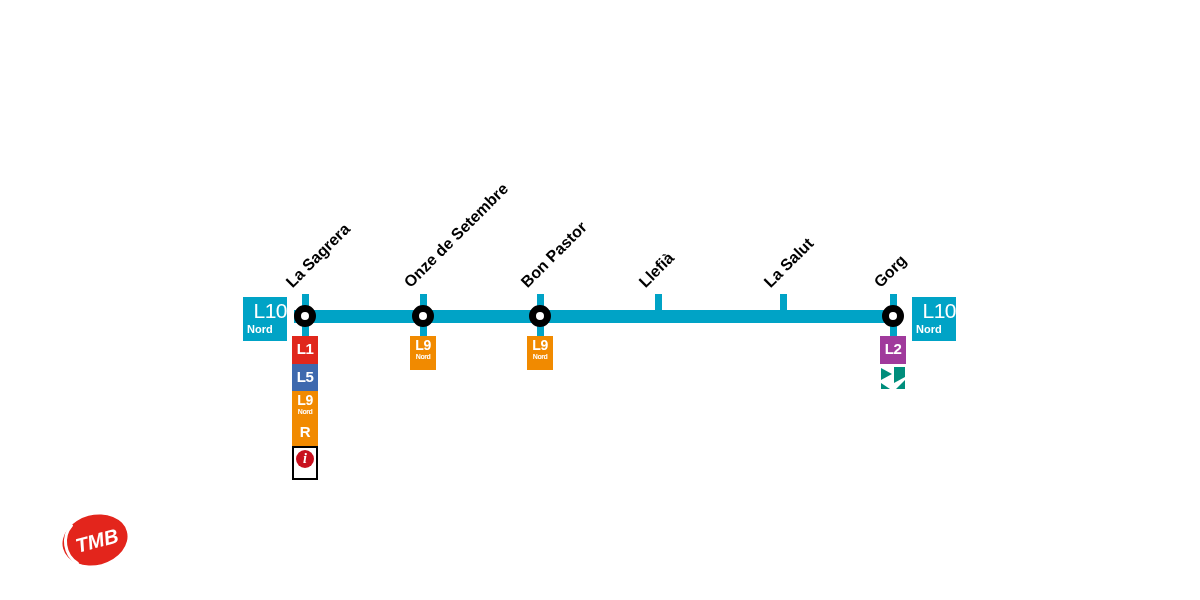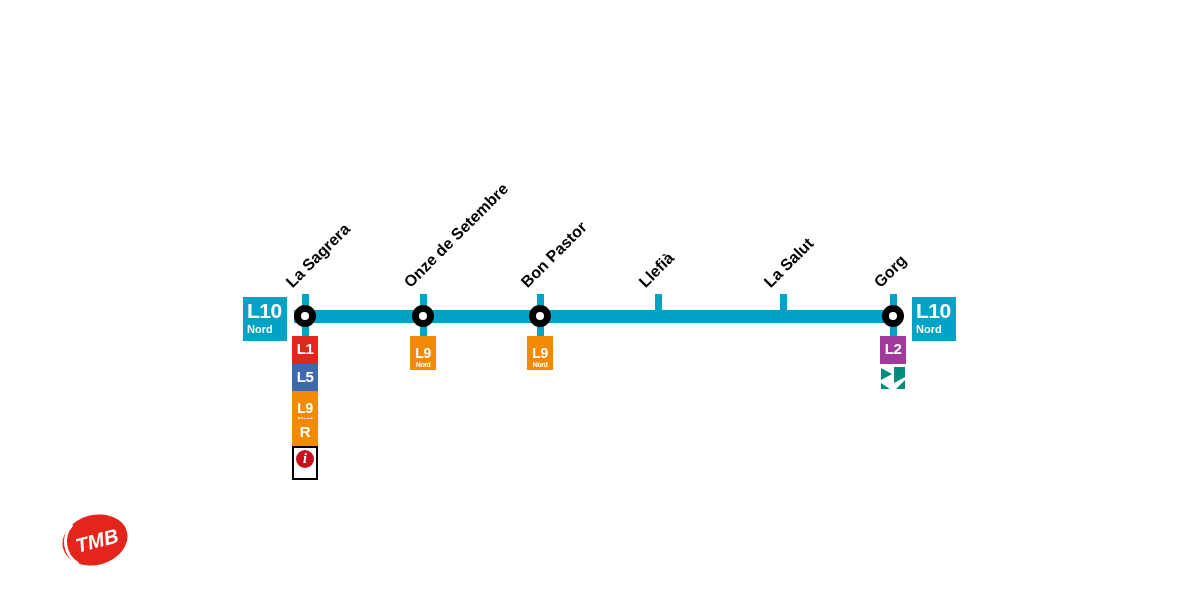--- a/index.html
+++ b/index.html
@@ -23,22 +23,22 @@
     position: absolute;
     top: 297px;
     width: 44px; height: 44px;
     background: var(--line-color, #00A3C6);
     color: #fff;
     box-sizing: border-box;
     padding: 3px 0 0 4px;
   }
   .terminus .t-big {
     display: block;
-    font-size: 21px; font-weight: bold;
-    line-height: 21px; letter-spacing: -0.5px;
+    font-size: 21px; font-weight: normal;
+    line-height: 21px; letter-spacing: -0.5px; text-align: right;
   }
   .terminus .t-small {
     display: block;
     font-size: 11px; font-weight: bold;
     line-height: 12px; margin-top: 2px;
   }
   .terminus.left  { left: 243px; }
   .terminus.right { left: 912px; }
 
   .tick {
@@ -81,21 +81,21 @@
     box-sizing: border-box;
     text-align: center;
     cursor: pointer;
   }
   .badge.b-line {
     color: #fff; font-weight: bold;
     font-size: 15px; line-height: 26px;
     letter-spacing: -0.5px;
   }
   .badge.b-line .b-main { display: block; line-height: 26px; }
-  .badge.b-line.has-sub .b-main { font-size: 14px; line-height: 15px; padding-top: 10px; }
+  .badge.b-line.has-sub .b-main { font-size: 14px; line-height: 15px; padding-top: 2px; }
   .badge.b-line.has-sub .b-sub  { display: block; font-size: 7px; line-height: 7px; font-weight: bold; }
   .badge.b-info {
     background: #fff;
     border: 2px solid #000;
   }
   .badge.b-info .info-circle {
     display: block;
     width: 18px; height: 18px;
     margin: 2px auto 0 auto;
     border-radius: 50%;

